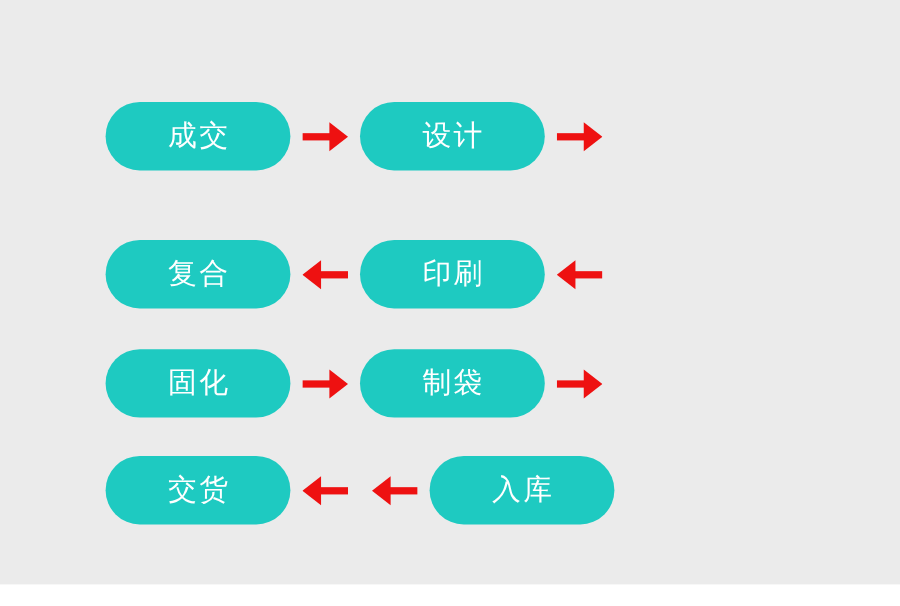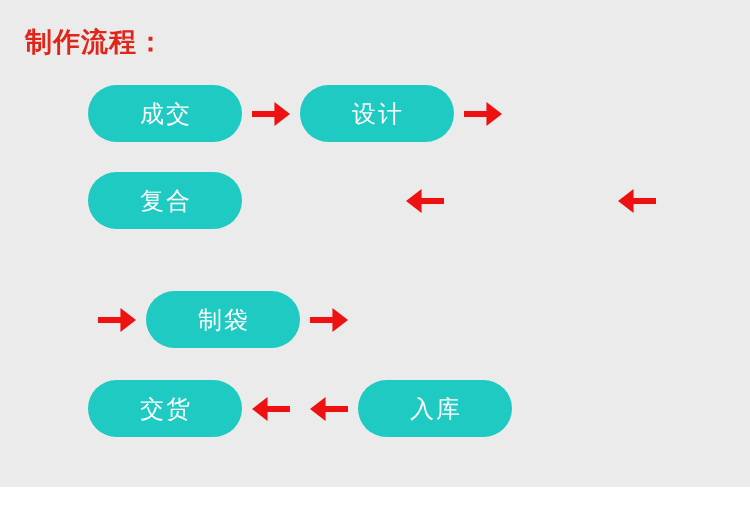--- a/index.html
+++ b/index.html
@@ -35,21 +35,21 @@
   }
   .flow-row {
     position: absolute;
     left: 88px;
     width: 578px;
     height: 57px;
     display: flex;
     align-items: center;
   }
   .row-0 { top: 85px; }
-  .row-1 { top: 172px; justify-content: space-between; }
+  .row-1 { top: 200px; }
   .row-2 { top: 291px; }
   .row-3 { top: 380px; }
   .pill {
     width: 154px;
     height: 57px;
     border-radius: 28.5px;
     background: var(--pill, #1ecac1);
     color: var(--pill-text, #ffffff);
     display: flex;
     align-items: center;
@@ -73,21 +73,20 @@
     width: 38px;
     height: 30px;
   }
   .arrow-fill { fill: var(--arrow, #ee1111); }
 </style>
 </head>
 <body>
 
 <div class="canvas" style="--bg: #ebebeb; --footer: #ffffff; --title: #e0261a; --pill: #1ecac1; --pill-text: #ffffff; --arrow: #ee1111;">
 
-  <div class="page-title">制作流程：</div>
 
   <div class="flow-row row-0">
     <div class="pill">成交</div>
     <div class="arrow-cell">
       <svg viewBox="0 0 44 32">
           <rect class="arrow-fill" x="0" y="12.5" width="27" height="7"></rect>
           <polygon class="arrow-fill" points="26,2 44,16 26,30"></polygon>
         </svg>
     </div>
     <div class="pill">设计</div>
@@ -100,29 +99,31 @@
   </div>
 
   <div class="flow-row row-1">
     <div class="pill">复合</div>
     <div class="arrow-cell">
       <svg viewBox="0 0 44 32">
           <rect class="arrow-fill" x="17" y="12.5" width="27" height="7"></rect>
           <polygon class="arrow-fill" points="18,2 0,16 18,30"></polygon>
         </svg>
     </div>
+    <div class="pill">印刷</div>
     <div class="arrow-cell">
       <svg viewBox="0 0 44 32">
           <rect class="arrow-fill" x="17" y="12.5" width="27" height="7"></rect>
           <polygon class="arrow-fill" points="18,2 0,16 18,30"></polygon>
         </svg>
     </div>
   </div>
 
   <div class="flow-row row-2">
+    <div class="pill">固化</div>
     <div class="arrow-cell">
       <svg viewBox="0 0 44 32">
           <rect class="arrow-fill" x="0" y="12.5" width="27" height="7"></rect>
           <polygon class="arrow-fill" points="26,2 44,16 26,30"></polygon>
         </svg>
     </div>
     <div class="pill">制袋</div>
     <div class="arrow-cell">
       <svg viewBox="0 0 44 32">
           <rect class="arrow-fill" x="0" y="12.5" width="27" height="7"></rect>

